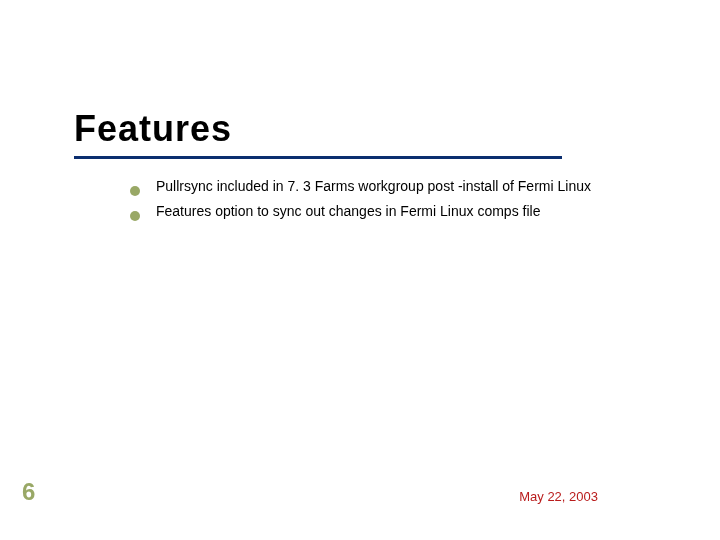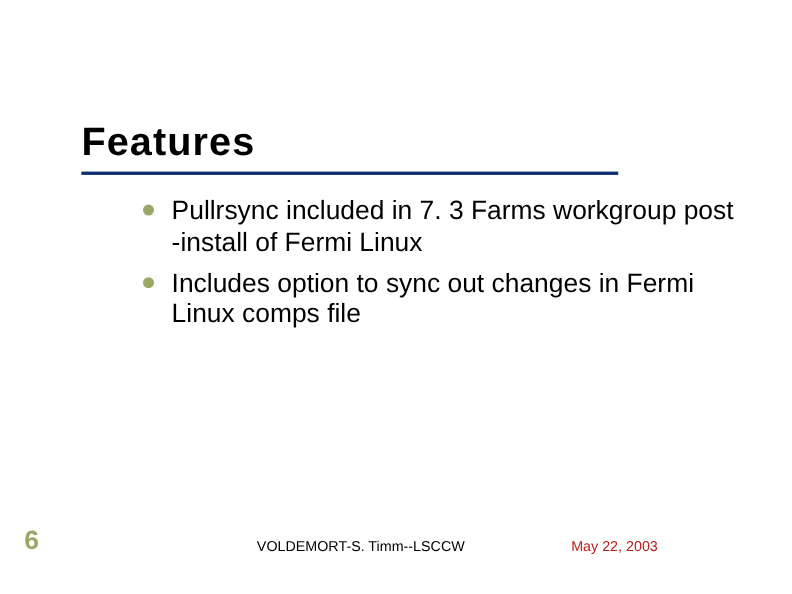--- a/index.html
+++ b/index.html
@@ -41,21 +41,21 @@
     width: 540px;
   }
   .content ul {
     list-style: none;
     margin: 0;
     padding: 0;
   }
   .content li {
     position: relative;
     padding-left: 26px;
-    font-size: 24px;
+    font-size: 14px;
     line-height: 1.2;
     margin-bottom: 8px;
   }
   .content li::before {
     content: "";
     position: absolute;
     left: 0;
     top: 8px;
     width: 10px;
     height: 10px;
@@ -91,21 +91,20 @@
 <body>
 
 <div class="slide">
 
   <div class="title">Features</div>
   <div class="title-underline"></div>
 
   <div class="content">
     <ul>
       <li>Pullrsync included in 7. 3 Farms workgroup post -install of Fermi Linux</li>
-      <li>Includes option to sync out changes in Fermi Linux comps file</li>
+      <li>Features option to sync out changes in Fermi Linux comps file</li>
     </ul>
   </div>
 
   <div class="page-number">6</div>
-  <div class="footer-center">VOLDEMORT-S. Timm--LSCCW</div>
   <div class="footer-date">May 22, 2003</div>
 
 </div>
 
 </body></html>

